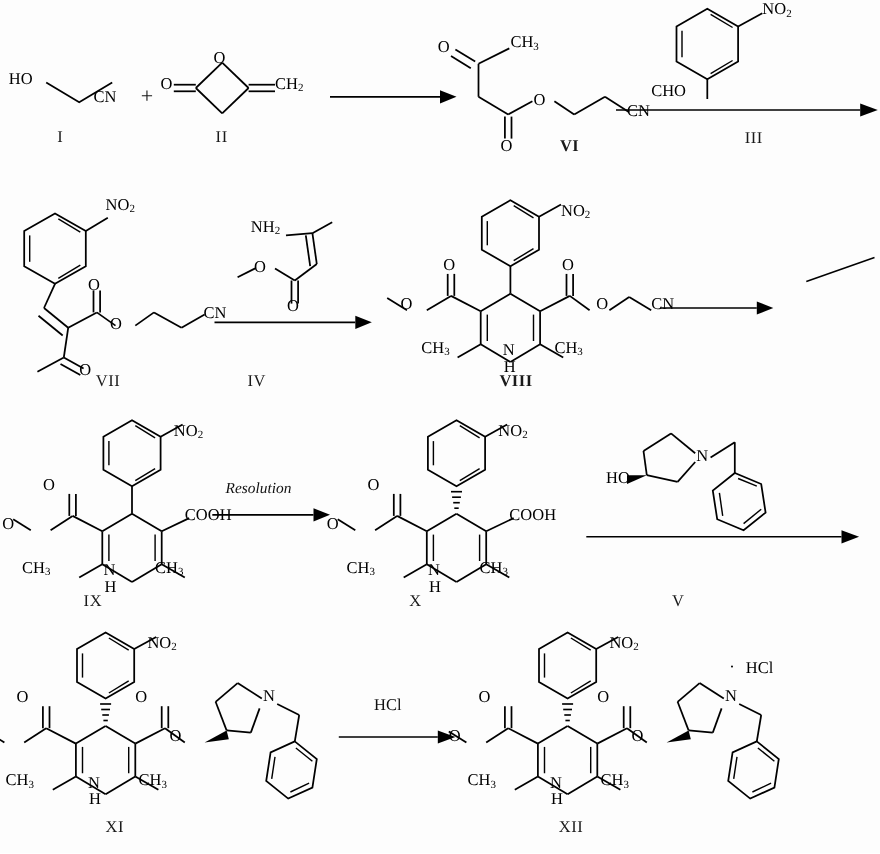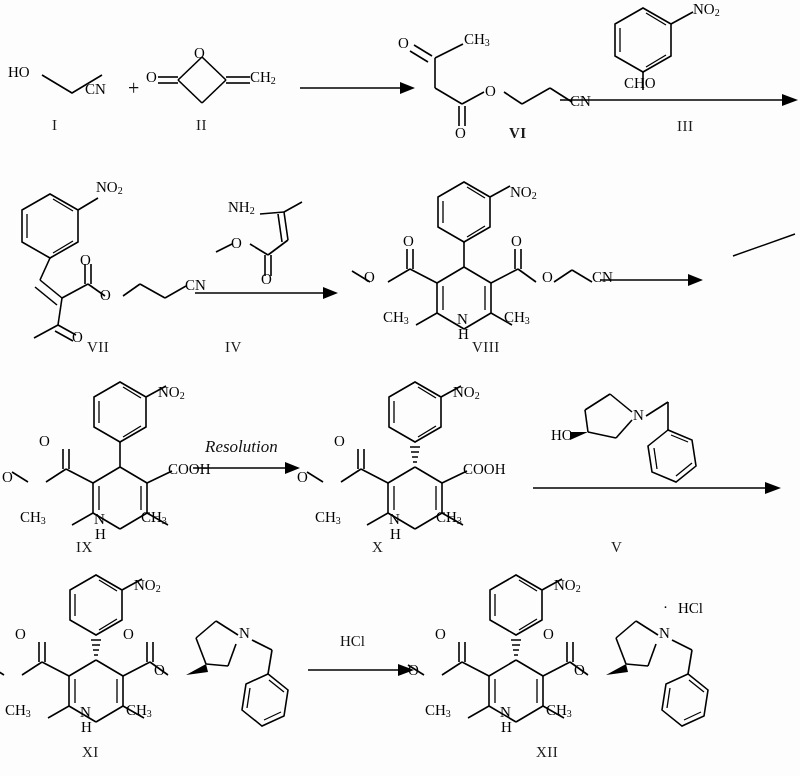--- a/index.html
+++ b/index.html
@@ -35,21 +35,21 @@
     color: #000;
   }
   .atom sub {
     font-size: 10px;
     vertical-align: -2px;
   }
   .plus {
     font-size: 20px;
   }
   .cond {
-    font-size: 17px;
+    font-size: 14px;
     font-style: italic;
   }
   .cond-up {
     font-size: 15px;
     font-style: normal;
   }
   svg.struct {
     position: absolute;
     overflow: visible;
   }
@@ -137,21 +137,21 @@
 
     <line class="bond-thin" x1="25" y1="26" x2="25" y2="50"></line>
     <line class="bond-thin" x1="51" y1="11" x2="71" y2="23"></line>
     <line class="bond-thin" x1="71" y1="53" x2="51" y2="65"></line>
 
     <line class="bond" x1="76" y1="22" x2="98" y2="10"></line>
 
     <line class="bond" x1="48" y1="70" x2="48" y2="88"></line>
   </svg>
   <span class="lbl atom" style="left:693px; top:2px;"><span>NO</span><sub>2</sub></span>
-  <span class="lbl atom" style="left:624px; top:76px;">CHO</span>
+  <span class="lbl atom" style="left:592px; top:76px;">CHO</span>
   <span class="lbl roman" style="left:677px; top:119px;">III</span>
 
   <svg class="struct" style="left:560px; top:90px;" width="240" height="20">
     <line class="arrowline" x1="0" y1="10" x2="222" y2="10"></line>
     <polygon class="arrowhead" points="222,4 238,10 222,16"></polygon>
   </svg>
 
   <svg class="struct" style="left:10px; top:180px;" width="200" height="160">
 
     <polygon class="bond" points="12,30 12,62 40,78 68,62 68,30 40,14"></polygon>
@@ -259,21 +259,21 @@
   <span class="lbl atom" style="left:510px; top:185px;"><span>NO</span><sub>2</sub></span>
   <span class="lbl atom" style="left:403px; top:234px;">O</span>
   <span class="lbl atom" style="left:364px; top:270px;">O</span>
   <span class="lbl atom" style="left:511px; top:234px;">O</span>
   <span class="lbl atom" style="left:542px; top:270px;">O</span>
   <span class="lbl atom" style="left:592px; top:270px;">CN</span>
   <span class="lbl atom" style="left:383px; top:310px;"><span>CH</span><sub>3</sub></span>
   <span class="lbl atom" style="left:504px; top:310px;"><span>CH</span><sub>3</sub></span>
   <span class="lbl atom" style="left:457px; top:312px;">N</span>
   <span class="lbl atom" style="left:458px; top:327px;">H</span>
-  <span class="lbl roman" style="left:472px; top:340px;">VIII</span>
+  <span class="lbl roman" style="left:454px; top:340px;font-weight:bold;">VIII</span>
 
   <svg class="struct" style="left:600px; top:270px;" width="110" height="20">
     <line class="arrowline" x1="0" y1="10" x2="88" y2="10"></line>
     <polygon class="arrowhead" points="88,4 103,10 88,16"></polygon>
   </svg>
 
   <svg class="struct" style="left:733px; top:230px;" width="70" height="30">
     <line class="breakline" x1="0" y1="26" x2="62" y2="4"></line>
   </svg>
 
@@ -442,21 +442,21 @@
   <span class="lbl atom" style="left:134px; top:578px;"><span>NO</span><sub>2</sub></span>
   <span class="lbl atom" style="left:15px; top:627px;">O</span>
 
   <span class="lbl atom" style="left:123px; top:627px;">O</span>
   <span class="lbl atom" style="left:154px; top:663px;">O</span>
   <span class="lbl atom" style="left:239px; top:626px;">N</span>
   <span class="lbl atom" style="left:5px; top:703px;"><span>CH</span><sub>3</sub></span>
   <span class="lbl atom" style="left:126px; top:703px;"><span>CH</span><sub>3</sub></span>
   <span class="lbl atom" style="left:80px; top:705px;">N</span>
   <span class="lbl atom" style="left:81px; top:720px;">H</span>
-  <span class="lbl roman" style="left:82px; top:745px;">XI</span>
+  <span class="lbl roman" style="left:96px; top:745px;">XI</span>
 
   <span class="lbl cond-up" style="left:340px; top:634px;">HCl</span>
   <svg class="struct" style="left:308px; top:660px;" width="110" height="20">
     <line class="arrowline" x1="0" y1="10" x2="90" y2="10"></line>
     <polygon class="arrowhead" points="90,4 106,10 90,16"></polygon>
   </svg>
 
   <svg class="struct" style="left:430px; top:578px;" width="300" height="160">
     <polygon class="bond" points="60,12 60,42 86,57 112,42 112,12 86,-3"></polygon>
     <line class="bond-thin" x1="65" y1="16" x2="65" y2="38"></line>
@@ -506,15 +506,15 @@
   <span class="lbl atom" style="left:574px; top:663px;">O</span>
   <span class="lbl atom" style="left:659px; top:626px;">N</span>
   <span class="lbl atom" style="left:425px; top:703px;"><span>CH</span><sub>3</sub></span>
   <span class="lbl atom" style="left:546px; top:703px;"><span>CH</span><sub>3</sub></span>
   <span class="lbl atom" style="left:500px; top:705px;">N</span>
   <span class="lbl atom" style="left:501px; top:720px;">H</span>
 
   <span class="lbl atom" style="left:663px; top:600px;">·</span>
   <span class="lbl atom" style="left:678px; top:601px;">HCl</span>
 
-  <span class="lbl roman" style="left:536px; top:745px;">XII</span>
+  <span class="lbl roman" style="left:508px; top:745px;">XII</span>
 
 </div>
 
 </body></html>

